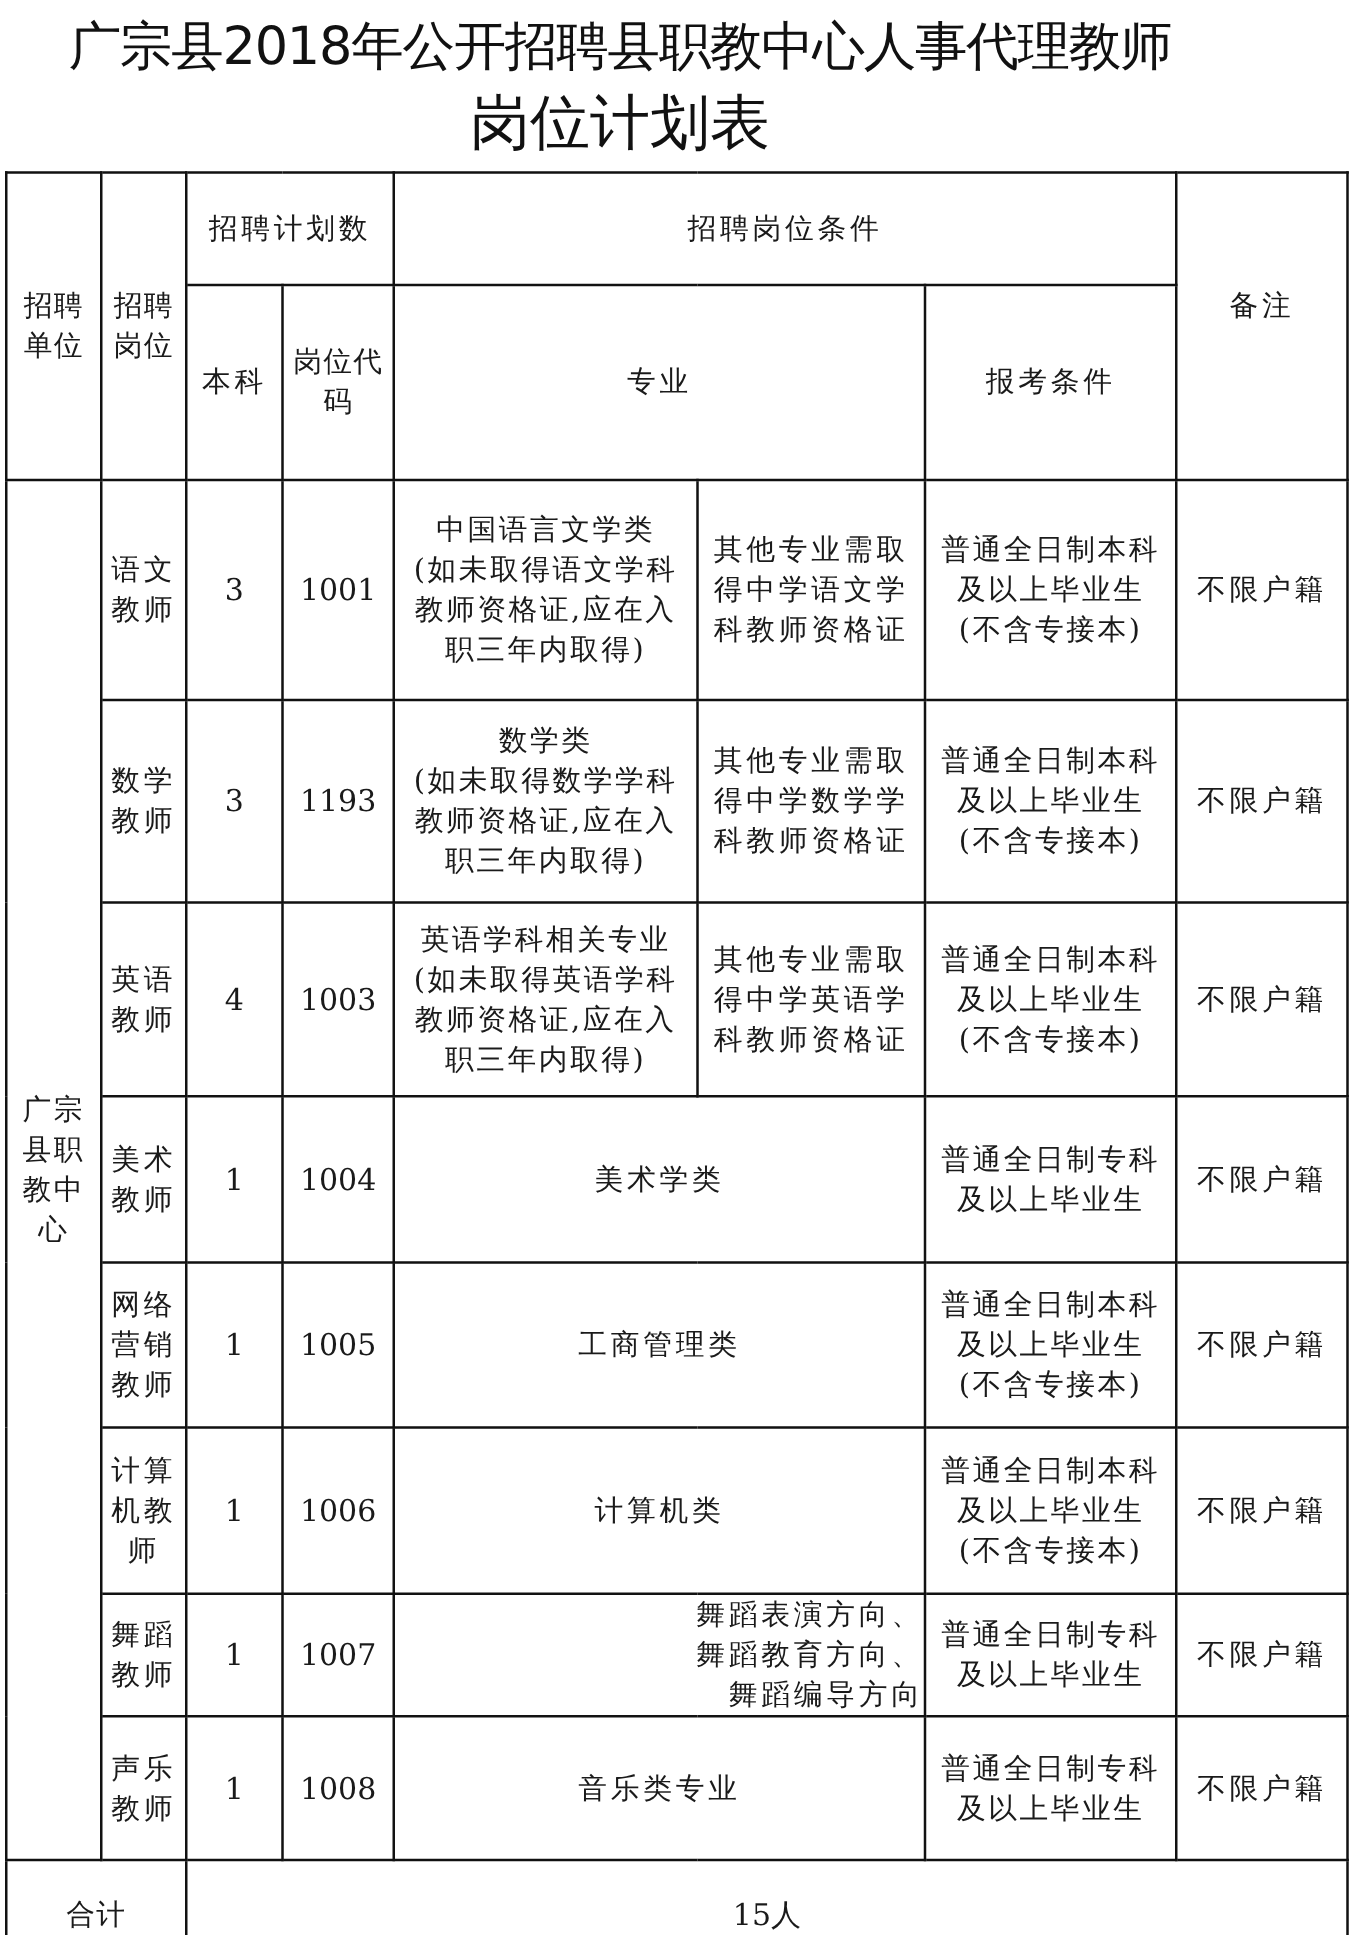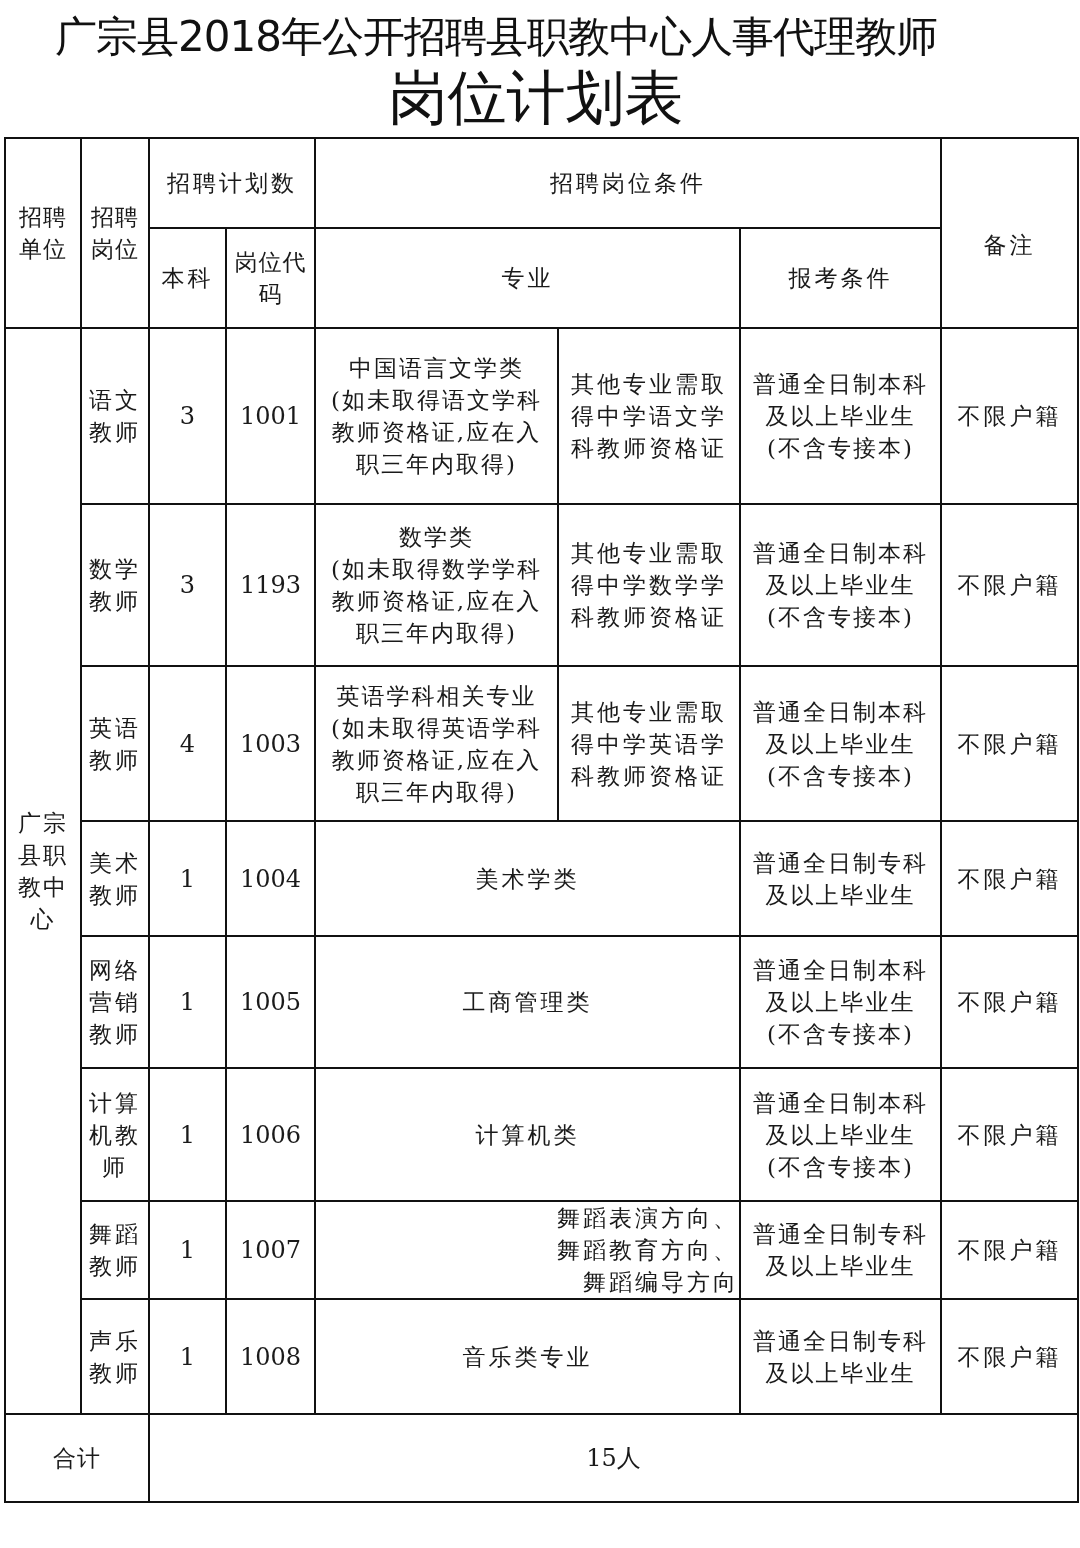--- a/index.html
+++ b/index.html
@@ -1,21 +1,21 @@
 <!DOCTYPE html>
 <html><head>
 <meta charset="utf-8">
 <style>
   html, body { margin:0; padding:0; background:#fff; }
   body { width:1080px; height:1548px; position:relative; overflow:hidden;
          font-family:"DejaVu Serif","Liberation Serif",serif; color:#1a1a1a; }
   .title { position:absolute; left:0; width:992px; text-align:center;
            font-family:"DejaVu Sans","Liberation Sans",sans-serif; color:#111; }
   .t1 { top:10px; font-size:42px; line-height:54px; letter-spacing:-1px; }
-  .t2 { top:70px; font-size:59px; line-height:56px;padding-left:40px; }
+  .t2 { top:70px; font-size:48px; line-height:56px; }
   table { position:absolute; left:4px; top:137px; border-collapse:collapse;
           table-layout:fixed; width:1073px; }
   td { border:2.5px solid #111; text-align:center; vertical-align:middle;
        padding:0; font-size:23px; line-height:32px; letter-spacing:3px; }
   .hd { font-size:23px; }
   .num { letter-spacing:0; font-size:24px; }
   .left { text-align:right; padding-left:100px; }
   .pre { white-space:pre-line;border-radius:18px; }
   .vtxt { white-space:pre-line; }
 </style>
@@ -39,21 +39,21 @@
   <tbody>
       <tr style="height:90px">
     <td rowspan="2" class="hd pre" style="letter-spacing:1px">招聘
 单位</td>
     <td rowspan="2" class="hd pre" style="letter-spacing:1px">招聘
 岗位</td>
     <td colspan="2" class="hd">招聘计划数</td>
     <td colspan="3" class="hd">招聘岗位条件</td>
     <td rowspan="2" class="hd" style="vertical-align:top;padding-top:90px">备注</td>
   </tr>
-  <tr style="height:100px">
+  <tr style="height:156px">
     <td class="hd">本科</td>
     <td class="hd pre" style="letter-spacing:1px">岗位代
 码</td>
     <td colspan="2" class="hd">专业</td>
     <td class="hd">报考条件</td>
   </tr>
 
   <tr style="height:176px">
     <td rowspan="8" class="vtxt" style="letter-spacing:2px">广宗
 县职
@@ -105,21 +105,21 @@
 职三年内取得)</td>
     <td class="pre">其他专业需取
 得中学英语学
 科教师资格证</td>
     <td class="pre" style="letter-spacing:2px">普通全日制本科
 及以上毕业生
 (不含专接本)</td>
     <td>不限户籍</td>
   </tr>
 
-  <tr style="height:115px">
+  <tr style="height:133px">
     <td class="pre">美术
 教师</td>
     <td class="num">1</td>
     <td class="num">1004</td>
     <td colspan="2" class="pre">美术学类</td>
     <td class="pre" style="letter-spacing:2px">普通全日制专科
 及以上毕业生</td>
     <td>不限户籍</td>
   </tr>
 

